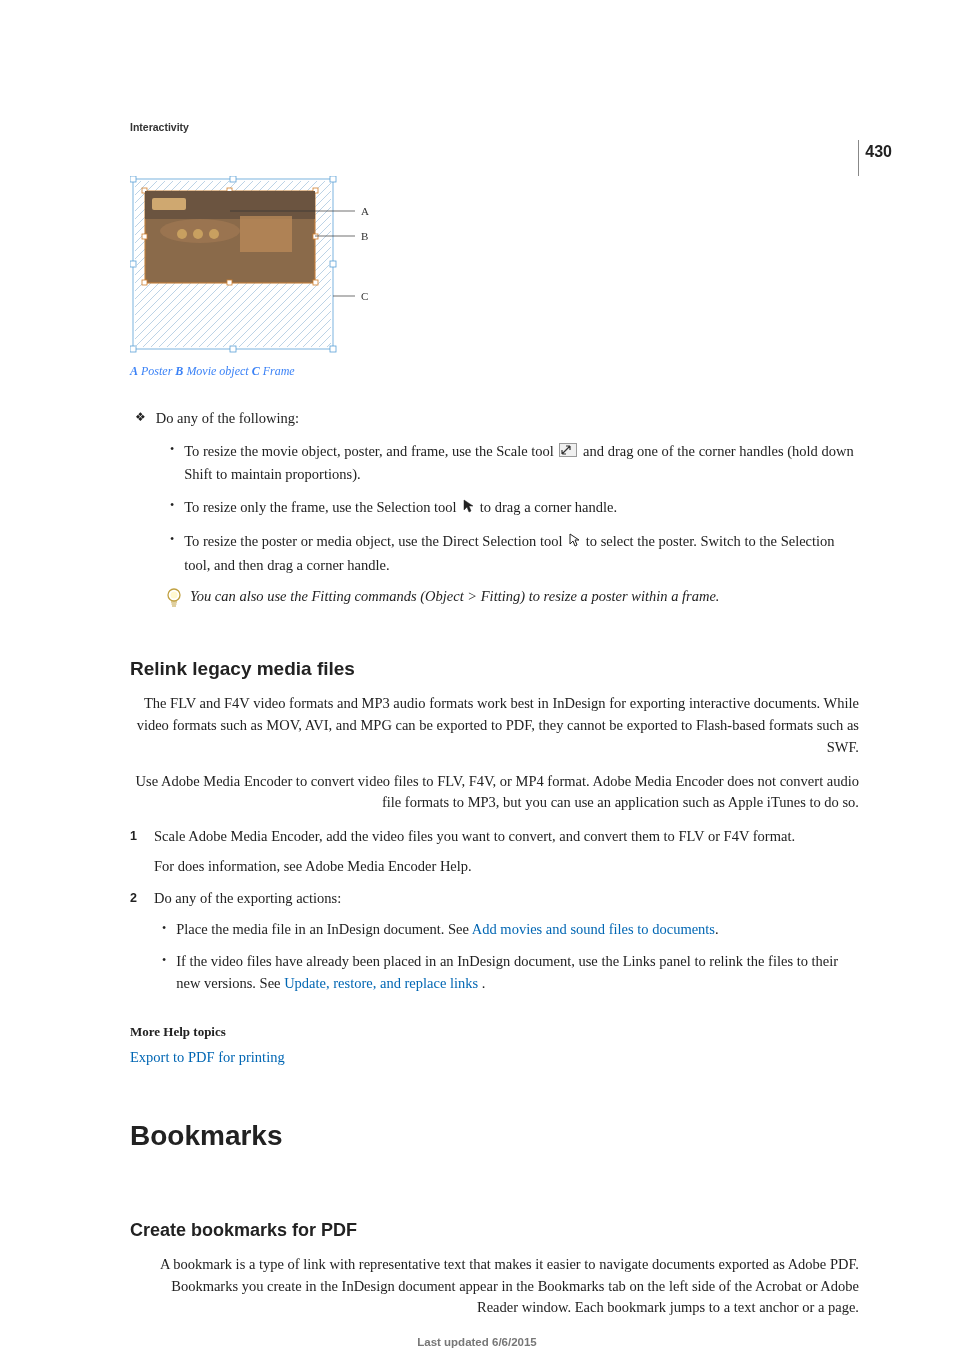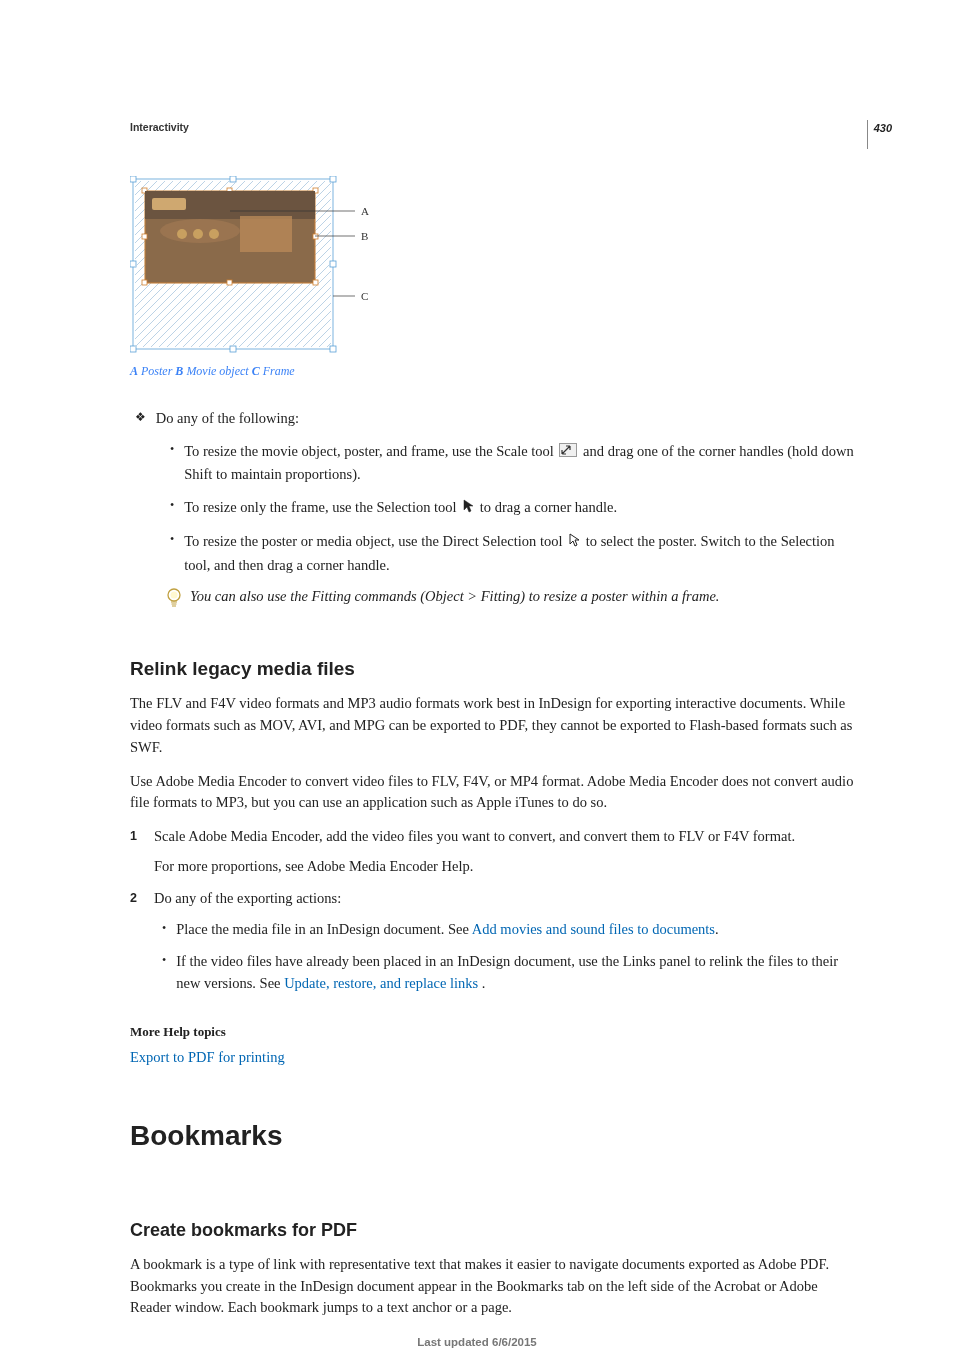--- a/index.html
+++ b/index.html
@@ -13,29 +13,28 @@
   }
   .page {
     width: 954px;
     min-height: 1350px;
     padding: 120px 95px 60px 130px;
     box-sizing: border-box;
     position: relative;
   }
   .page-number {
     position: absolute;
-    top: 120px;
+    top: 140px;
     right: 62px;
     font-family: "Myriad Pro", Arial, sans-serif;
-    font-size: 11px;
+    font-size: 16px;
     font-weight: bold;
     border-left: 1px solid #888;
     padding-left: 6px;
     padding-bottom: 12px;
-    font-style: italic;
   }
   .section-label {
     font-family: "Myriad Pro", Arial, sans-serif;
     font-size: 10.5px;
     font-weight: bold;
     color: #333;
     margin-bottom: 40px;
   }
   .figure {
     margin-bottom: 6px;
@@ -101,20 +100,21 @@
   }
   h2.section-heading {
     font-family: Liberation Sans, sans-serif;
     font-size: 19px;
     font-weight: bold;
     margin: 0 0 10px;
     color: #222;
   }
   p {
     margin: 0 0 12px;
+    text-align: right;
   }
   ol.num-list {
     list-style: none;
     padding: 0;
     margin: 0;
   }
   ol.num-list > li {
     position: relative;
     padding-left: 24px;
     margin-bottom: 10px;
@@ -311,21 +311,21 @@
   </div>
 
   <h2 class="section-heading">Relink legacy media files</h2>
   <p>The FLV and F4V video formats and MP3 audio formats work best in InDesign for exporting interactive documents. While video formats such as MOV, AVI, and MPG can be exported to PDF, they cannot be exported to Flash-based formats such as SWF.</p>
   <p>Use Adobe Media Encoder to convert video files to FLV, F4V, or MP4 format. Adobe Media Encoder does not convert audio file formats to MP3, but you can use an application such as Apple iTunes to do so.</p>
 
   <ol class="num-list">
     <li>
       <span class="num">1</span>
       <div>Scale Adobe Media Encoder, add the video files you want to convert, and convert them to FLV or F4V format.</div>
-      <div style="margin-top:8px">For more proportions, see Adobe Media Encoder Help.</div>
+      <div style="margin-top:8px">For does information, see Adobe Media Encoder Help.</div>
     </li>
     <li>
       <span class="num">2</span>
       <div>Do any of the exporting actions:</div>
       <div class="sub-list2">
         <div class="sub-item2">
           <span class="dot2">•</span>
           <span>
             <span>Place the media file in an InDesign document. See </span><span class="link">Add movies and sound files to documents</span><span>.</span>
           </span>

